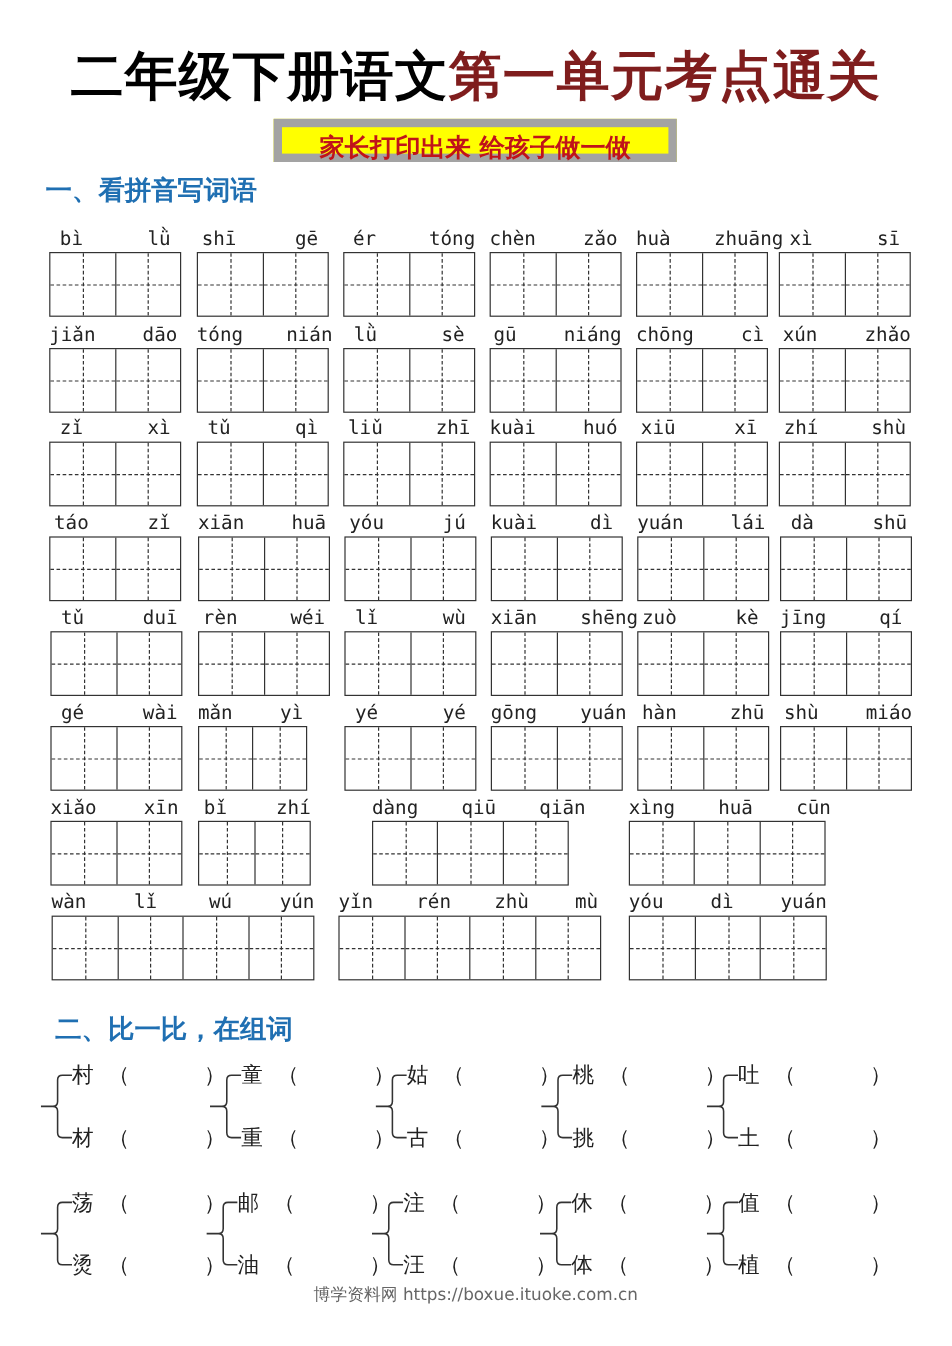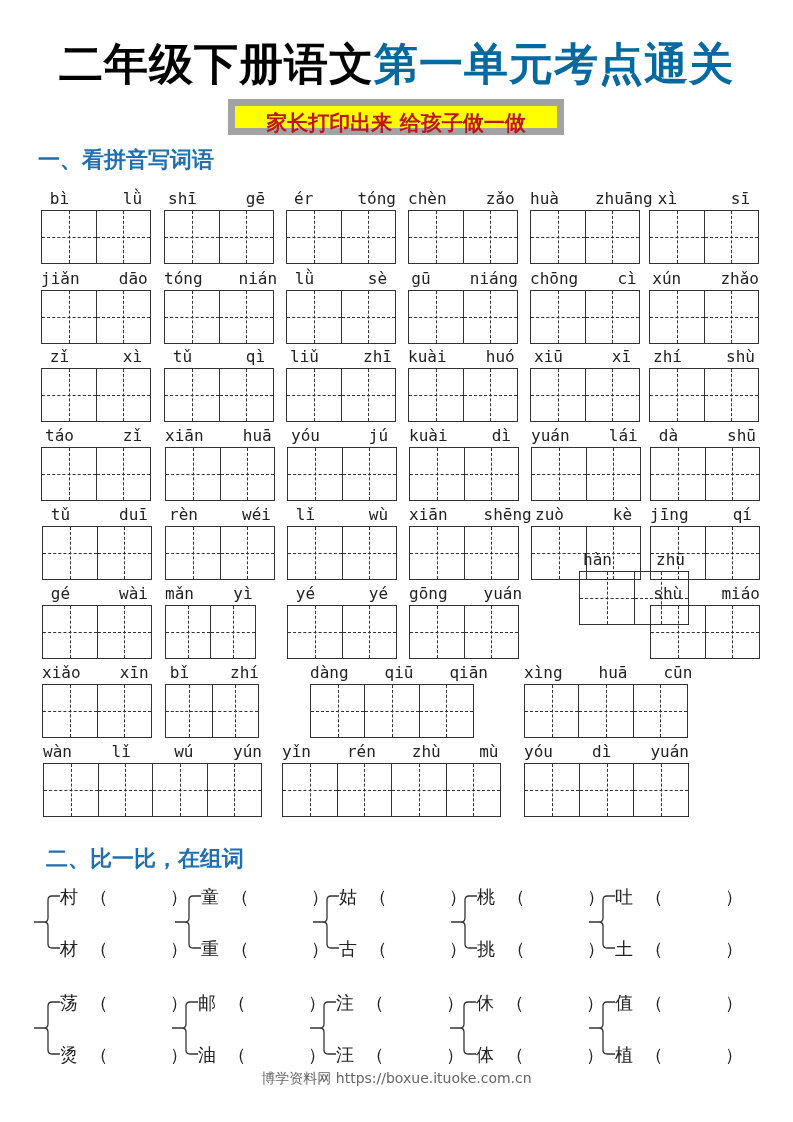--- a/index.html
+++ b/index.html
@@ -1,19 +1,19 @@
 <!DOCTYPE html>
 <html><head>
 <meta charset="utf-8">
 <style>
   html,body{margin:0;padding:0;background:#fff;}
   body{width:793px;height:1122px;position:relative;overflow:hidden;font-family:"DejaVu Serif",serif;color:#111;}
   .title{position:absolute;top:36px;left:0;width:793px;text-align:center;font-family:"DejaVu Sans",sans-serif;font-weight:bold;font-size:44px;letter-spacing:1px;line-height:56px;}
   .title .black{color:#000;}
-  .title .red{color:#0369a1;}
+  .title .red{color:#7f1d1d;}
   .banner{position:absolute;top:99px;left:228px;width:336px;height:36px;background:#ffff00;border:7px solid #a3a3a3;box-sizing:border-box;text-align:center;font-family:"DejaVu Sans",sans-serif;font-weight:bold;font-size:21px;line-height:34px;color:#c0131a;}
   .sec-title{position:absolute;font-family:"DejaVu Sans",sans-serif;font-weight:bold;font-size:22px;color:#1f6fb2;line-height:28px;}
   .grp{position:absolute;height:78px;}
   .py{position:absolute;top:0;left:0;right:0;height:22px;display:flex;gap:36px;}
   .py span{flex:1;text-align:center;font-family:"DejaVu Sans Mono",monospace;font-size:16px;line-height:22px;color:#222;white-space:nowrap;}
   .boxes{position:absolute;top:22px;left:0;right:0;height:54px;display:flex;border:1.5px solid #333;box-sizing:border-box;}
   .cell{flex:1;position:relative;border-right:1.5px solid #333;}
   .cell:last-child{border-right:none;}
   .cell::before{content:"";position:absolute;left:50%;top:0;bottom:0;border-left:1.5px dashed #333;}
   .cell::after{content:"";position:absolute;top:50%;left:0;right:0;border-top:1.5px dashed #333;}
@@ -370,21 +370,21 @@
     <div class="grp" style="left: 409px; top: 583px; width: 110px;">
       <div class="py">
         <span>gōng</span>
         <span>yuán</span>
       </div>
       <div class="boxes">
         <div class="cell"></div>
         <div class="cell"></div>
       </div>
     </div>
-    <div class="grp" style="left: 531px; top: 549px; width: 110px; margin-left: 48px;">
+    <div class="grp" style="left: 531px; top: 583px; width: 110px;">
       <div class="py">
         <span>hàn</span>
         <span>zhū</span>
       </div>
       <div class="boxes">
         <div class="cell"></div>
         <div class="cell"></div>
       </div>
     </div>
     <div class="grp" style="left: 650px; top: 583px; width: 110px;">

